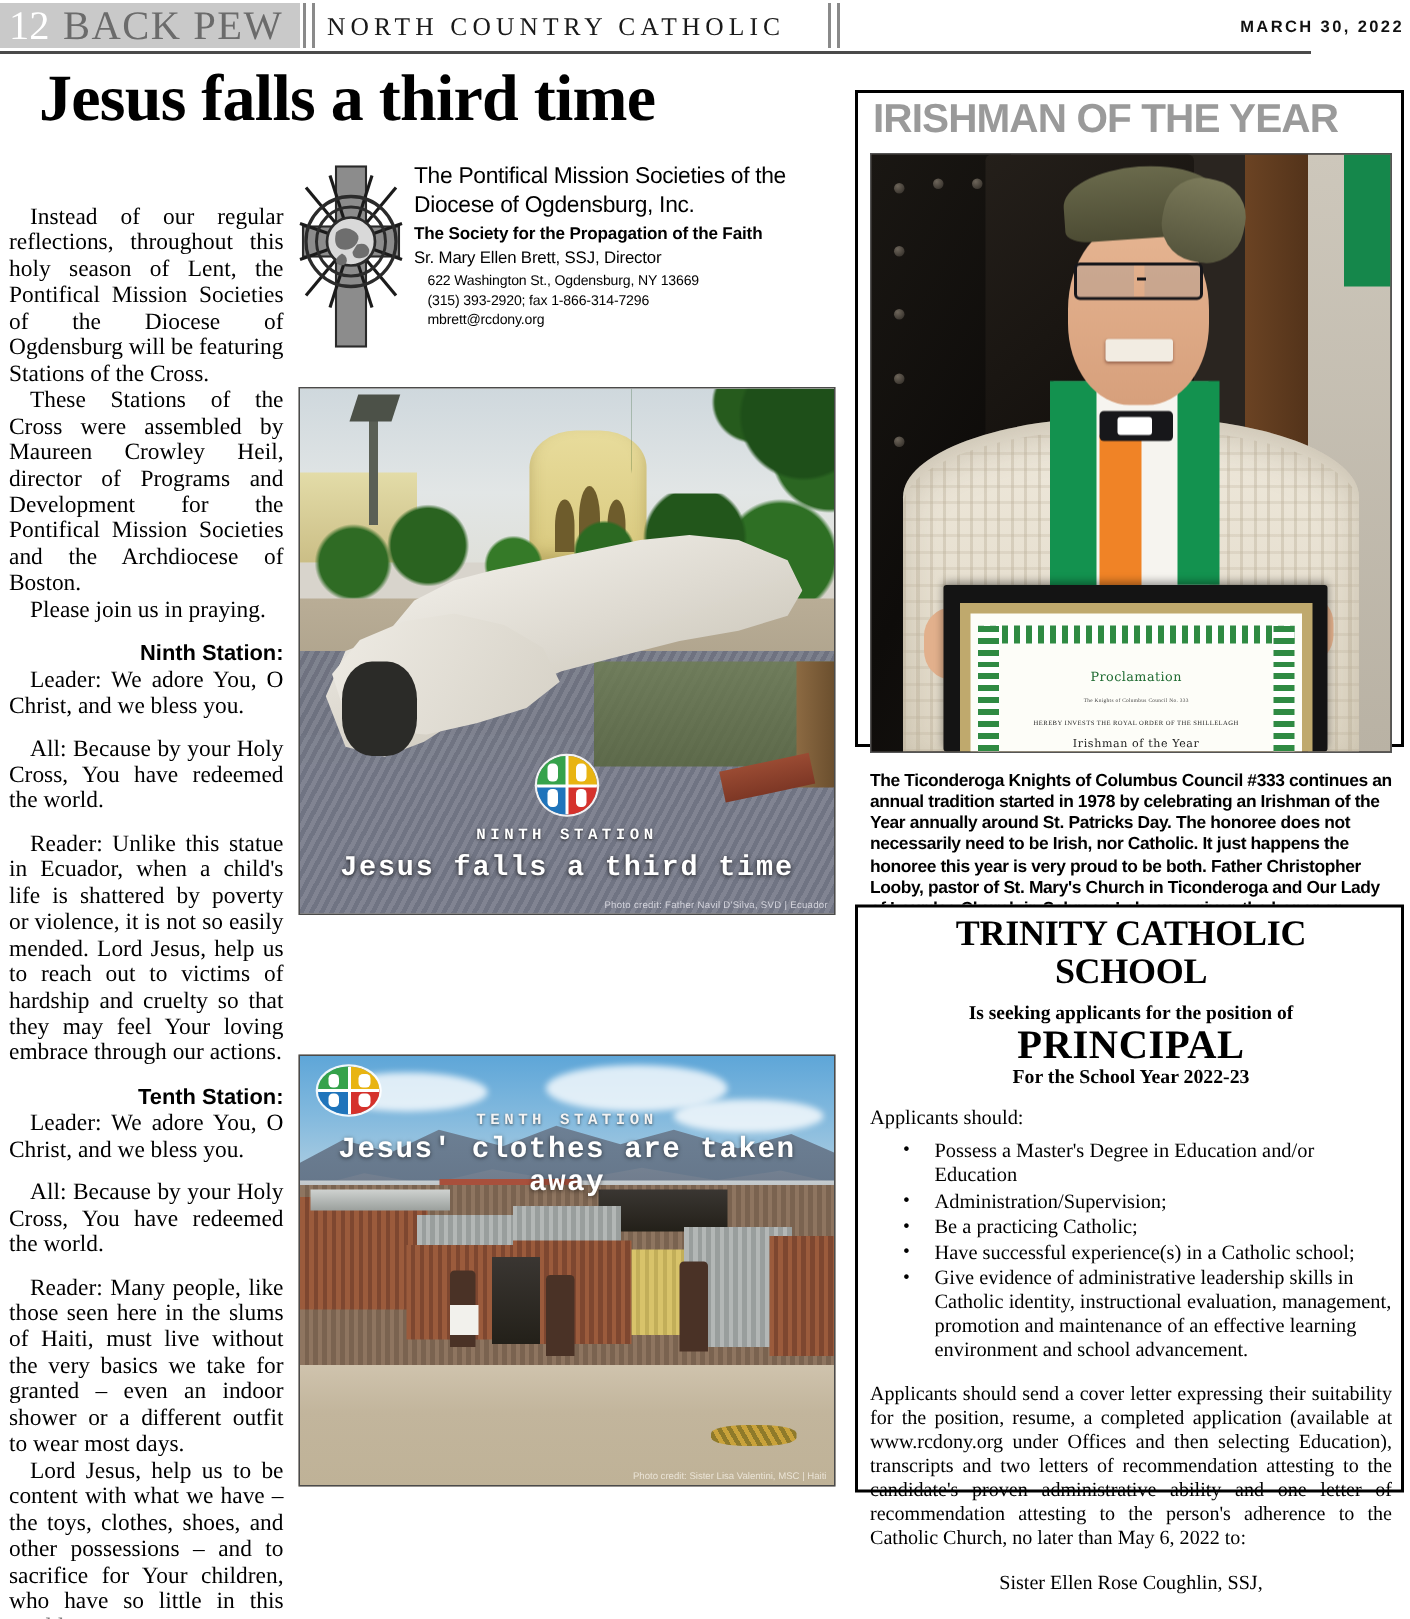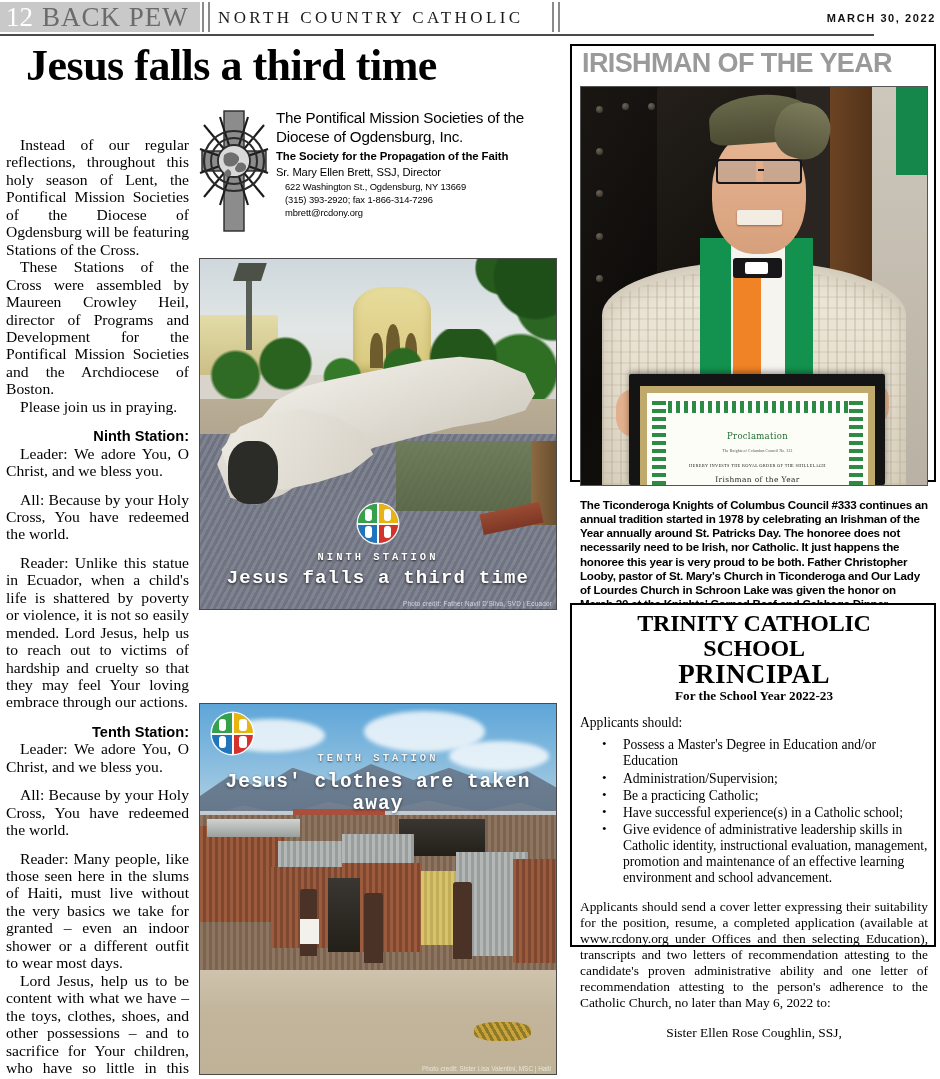--- a/index.html
+++ b/index.html
@@ -152,21 +152,21 @@
     font-family:"Liberation Mono", monospace; font-size:19px; font-weight:bold;
     letter-spacing:1.2px; color:#fff; text-shadow:0 1px 3px rgba(0,0,0,.8);
   }
   .p1-credit {
     position:absolute; right:4px; bottom:2px;
     font-family:"Liberation Sans", sans-serif; font-size:6.4px; color:#dcdce4;
     letter-spacing:.2px; opacity:.92;
   }
 
   
-  #photo-tenth { left:199px; top:703px; width:358px; height:372px; background:#c9c0ae; }
+  #photo-tenth { left:199px; top:703px; width:358px; height:288px; background:#c9c0ae; }
   .p2-sky { position:absolute; left:0; top:0; width:100%; height:32%;
     background:linear-gradient(#5ea6d8 0%,#84bade 45%,#b9d3e2 100%); }
   .p2-cloud { position:absolute; background:rgba(255,255,255,.78); border-radius:50%; filter:blur(2px);}
   .p2-mtn { position:absolute; left:0; top:10%; width:100%; height:24%;
     background:linear-gradient(#6f7f92,#5c6c80);
     clip-path:polygon(0 62%,8% 40%,17% 52%,26% 30%,38% 46%,48% 26%,60% 44%,70% 30%,
       82% 48%,92% 34%,100% 52%,100% 100%,0 100%);
     opacity:.92;}
   .p2-mtn2 { position:absolute; left:0; top:20%; width:100%; height:16%;
     background:linear-gradient(#7e8a98,#6b7688);
@@ -203,21 +203,21 @@
     letter-spacing:1px; color:#fff; text-shadow:0 1px 3px rgba(0,0,0,.55);
   }
   .p2-credit {
     position:absolute; right:5px; bottom:2px;
     font-family:"Liberation Sans", sans-serif; font-size:6.4px; color:#efe9dd; opacity:.9;
   }
 
   
   .rbox { position:absolute; border:2px solid #000; background:#fff; }
 
-  #irishman-box { left:570px; top:44px; width:366px; height:438px; }
+  #irishman-box { left:570px; top:60px; width:366px; height:438px; }
   .irish-title {
     position:absolute; left:10px; top:4px;
     font-family:"Liberation Sans", sans-serif; font-weight:bold;
     font-size:27px; color:#9a9a9a; letter-spacing:-0.6px; line-height:1;
   }
   #irish-photo {
     position:absolute; left:8px; top:40px; width:348px; height:400px;
     overflow:hidden; border:1px solid #555; background:#2a2520;
   }
   .ir-wall-l { position:absolute; left:0; top:0; width:27%; height:100%;
@@ -295,21 +295,21 @@
     font-family:"DejaVu Serif", serif; font-size:7.4px; color:#1a1a1a; letter-spacing:.4px;}
 
   .irish-caption {
     position:absolute; left:8px; top:452px; width:350px;
     font-family:"Liberation Sans", sans-serif;
     font-weight:bold; font-size:11.6px; line-height:1.22; letter-spacing:-0.25px;
     color:#000;
   }
 
   
-  #trinity-box { left:570px; top:603px; width:366px; height:344px; }
+  #trinity-box { left:570px; top:603px; width:366px; height:392px; }
   .tr-pad { position:absolute; left:8px; top:6px; width:348px; }
   .tr-h1 { text-align:center; font-weight:bold; font-size:24px; line-height:1.04;
     font-family:"Liberation Serif", serif; letter-spacing:-0.2px;}
   .tr-h2 { text-align:center; font-weight:bold; font-size:22px; line-height:1.12;
     font-family:"Liberation Serif", serif; margin-top:1px;}
   .tr-sub { text-align:center; font-weight:bold; font-size:13px; margin-top:6px;
     font-family:"Liberation Serif", serif;}
   .tr-principal { text-align:center; font-weight:bold; font-size:27px; line-height:1.02;
     font-family:"Liberation Serif", serif; letter-spacing:.4px;}
   .tr-year { text-align:center; font-weight:bold; font-size:13.2px; margin-top:0px;
@@ -530,20 +530,21 @@
     <div class="ir-cert-l3">Irishman of the Year</div>
   </div>
 
   <div class="irish-caption">The Ticonderoga Knights of Columbus Council #333 continues an annual tradition started in 1978 by celebrating an Irishman of the Year annually around St. Patricks Day.  The honoree does not necessarily need to be Irish, nor Catholic. It just happens the honoree this year is very proud to be both. Father Christopher Looby, pastor of St. Mary's Church in Ticonderoga and Our Lady of Lourdes Church in Schroon Lake was given the honor on March 20 at the Knights' Corned Beef and Cabbage Dinner.</div>
 </div>
 
 <div class="rbox" id="trinity-box">
   <div class="tr-pad">
     <div class="tr-h1">TRINITY CATHOLIC</div>
     <div class="tr-h1">SCHOOL</div>
+    <div class="tr-sub">Is seeking applicants for the position of</div>
     <div class="tr-principal">PRINCIPAL</div>
     <div class="tr-year">For the School Year 2022-23</div>
 
     <div class="tr-lead">Applicants should:</div>
     <ul class="tr-list">
       <li><span class="bul">•</span><span>Possess a Master's Degree in Education and/or Education</span></li>
       <li><span class="bul">•</span><span>Administration/Supervision;</span></li>
       <li><span class="bul">•</span><span>Be a practicing Catholic;</span></li>
       <li><span class="bul">•</span><span>Have successful experience(s) in a Catholic school;</span></li>
       <li><span class="bul">•</span><span>Give evidence of administrative leadership skills in Catholic identity, instructional evaluation, management, promotion and maintenance of an effective learning environment and school advancement.</span></li>

